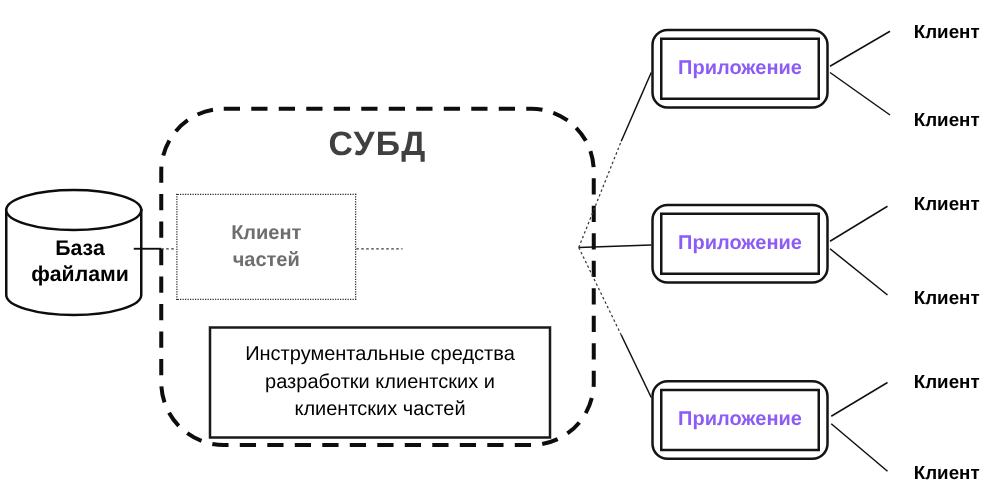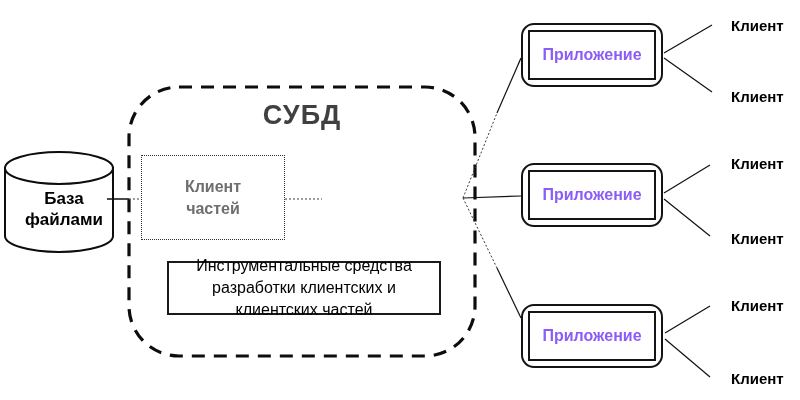--- a/index.html
+++ b/index.html
@@ -56,21 +56,21 @@
     line-height: 22px;
     color: #6e6e6e;
     box-sizing: border-box;
   }
   .box-file-manager { left: 141px; top: 155px; width: 144px; height: 85px; }
   .box-db-engine   { left: 322px; top: 161px; width: 145px; height: 72px; }
   .dotted-box span { display: block; }
 
   
   .box-tools {
-    left: 167px; top: 261px; width: 274px; height: 54px;
+    left: 167px; top: 261px; width: 274px; height: 90px;
     border: 2px solid #1a1a1a;
     background: #ffffff;
     display: flex;
     flex-direction: column;
     align-items: center;
     justify-content: center;
     text-align: right;
     font-size: 16px;
     line-height: 22px;
     color: #000;

